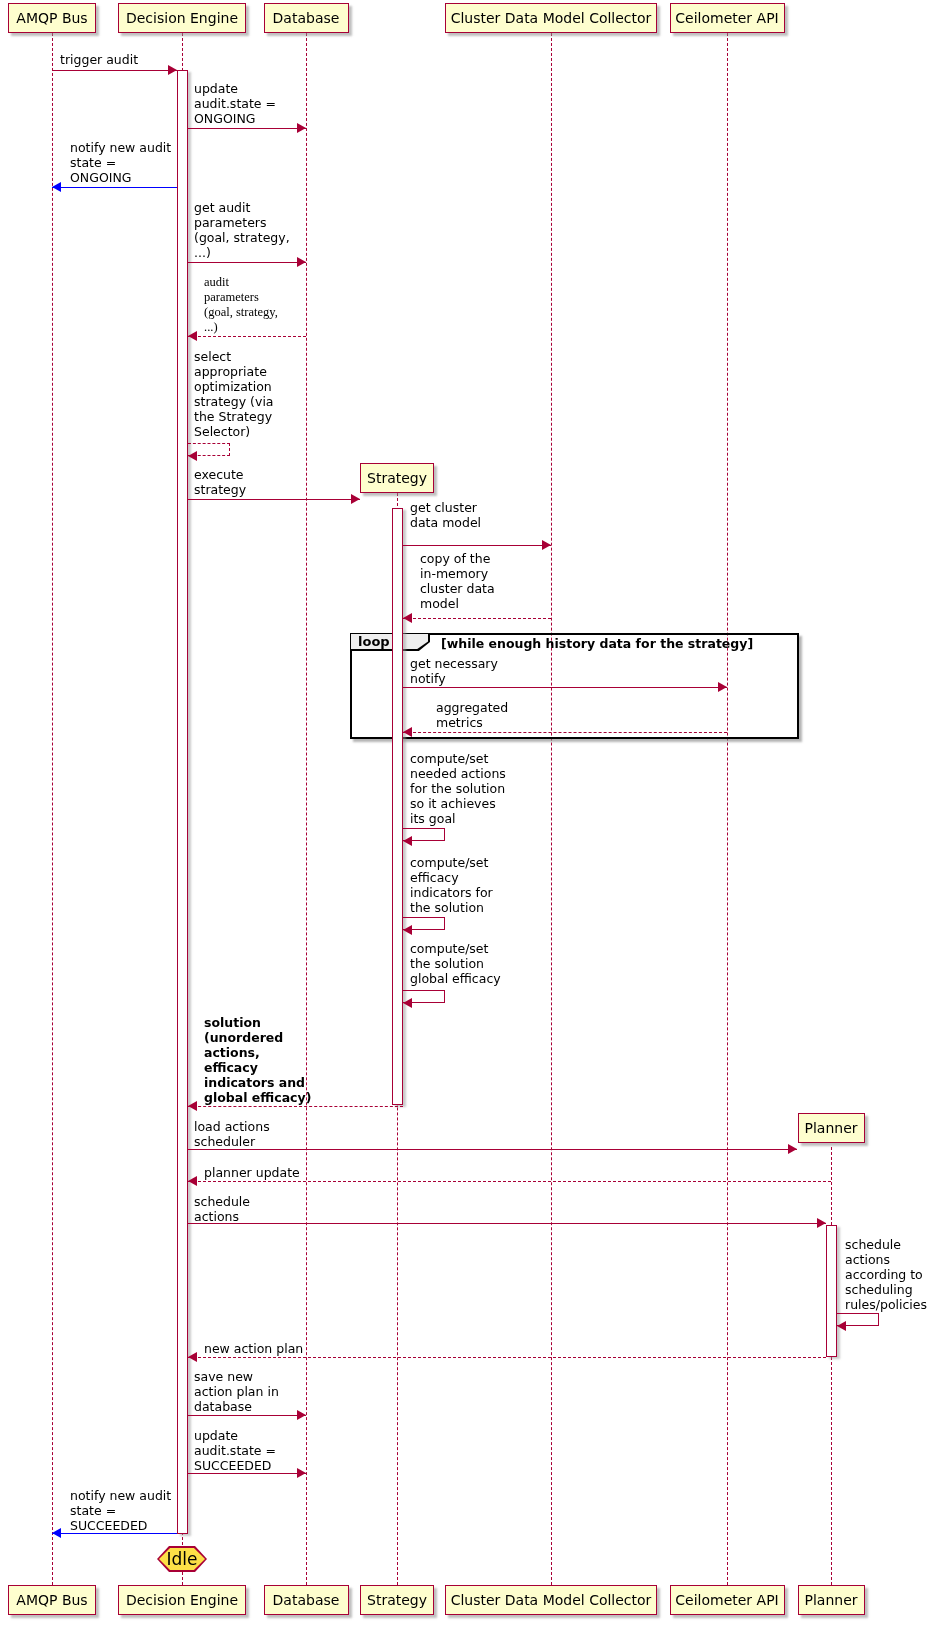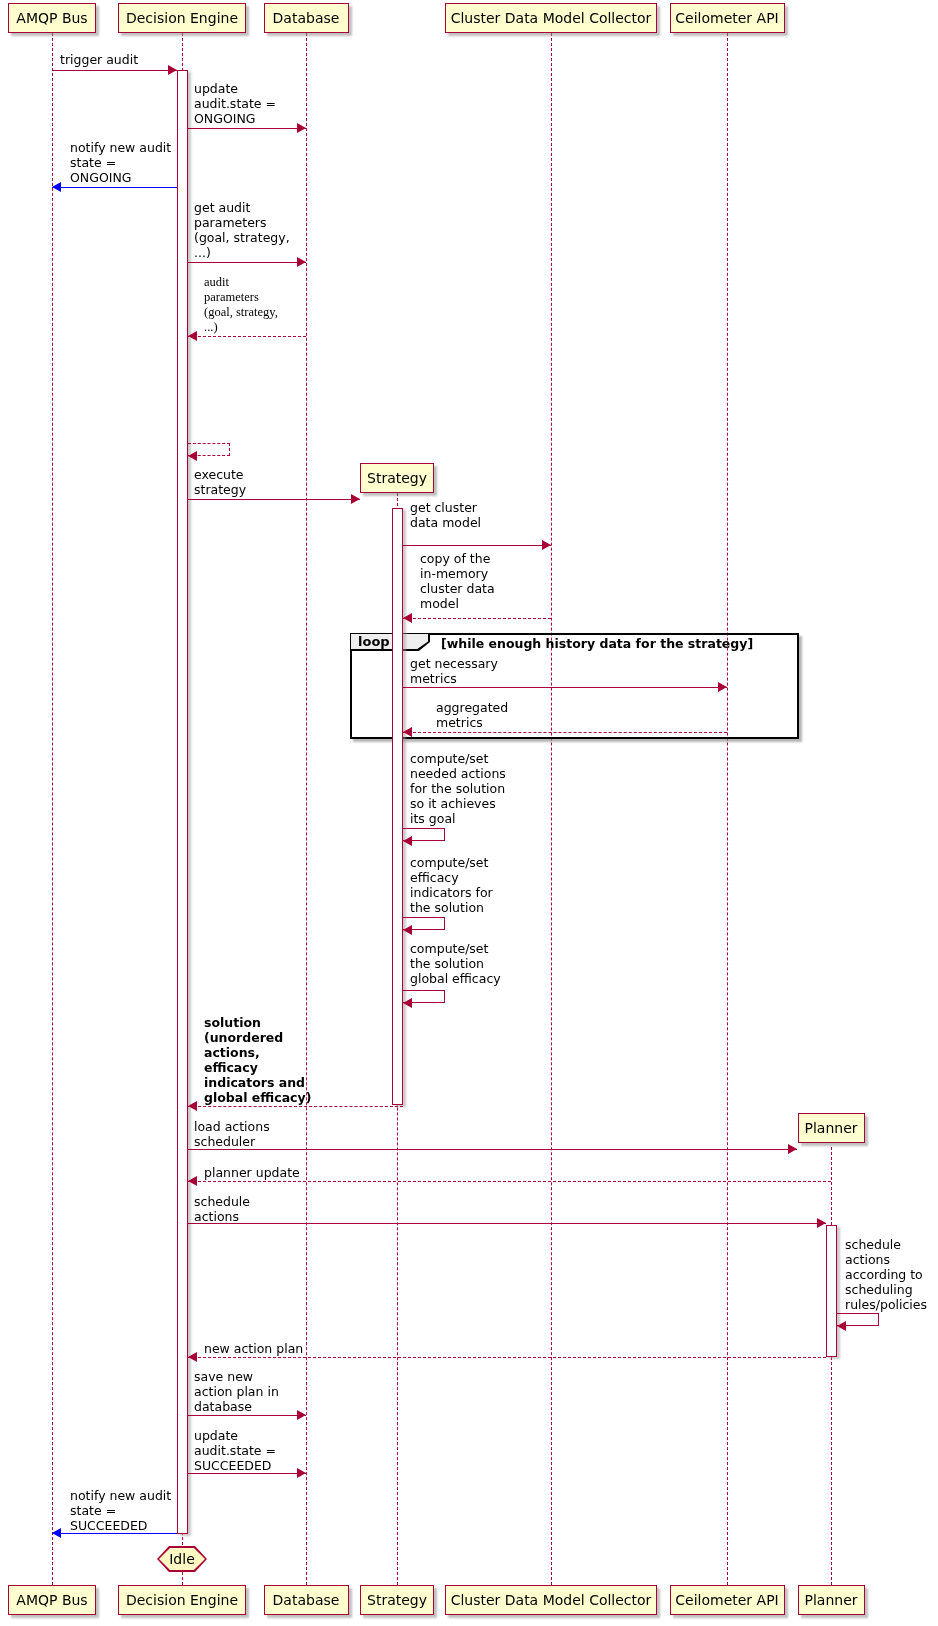--- a/index.html
+++ b/index.html
@@ -60,38 +60,44 @@
 (goal, strategy,
 ...)</div>
     <div style="left: 188px; top: 336px; width: 118px; height: 0px; border-top: 1px dashed rgb(168, 0, 54);"></div>
     <div style="left: 188px; top: 331px; width: 0px; height: 0px; border-top: 5px solid transparent; border-bottom: 5px solid transparent; border-right: 9px solid rgb(168, 0, 54);"></div>
     <div class="msg-label" style="left: 204px; top: 275px; font-family: Liberation Serif, serif;">audit
 parameters
 (goal, strategy,
 ...)</div>
     <div style="left: 188px; top: 443px; width: 42px; height: 13px; border-top: 1px dashed rgb(168, 0, 54); border-right: 1px dashed rgb(168, 0, 54); border-bottom: 1px dashed rgb(168, 0, 54);"></div>
     <div style="left: 188px; top: 451px; width: 0px; height: 0px; border-top: 5px solid transparent; border-bottom: 5px solid transparent; border-right: 9px solid rgb(168, 0, 54);"></div>
+    <div class="msg-label" style="left: 194px; top: 349px;">select
+appropriate
+optimization
+strategy (via
+the Strategy
+Selector)</div>
     <div style="left: 188px; top: 499px; width: 172px; height: 0px; border-top: 1px solid rgb(168, 0, 54);"></div>
     <div style="left: 351px; top: 494px; width: 0px; height: 0px; border-top: 5px solid transparent; border-bottom: 5px solid transparent; border-left: 9px solid rgb(168, 0, 54);"></div>
     <div class="msg-label" style="left: 194px; top: 467px;">execute
 strategy</div>
     <div style="left: 403px; top: 545px; width: 148px; height: 0px; border-top: 1px solid rgb(168, 0, 54);"></div>
     <div style="left: 542px; top: 540px; width: 0px; height: 0px; border-top: 5px solid transparent; border-bottom: 5px solid transparent; border-left: 9px solid rgb(168, 0, 54);"></div>
     <div class="msg-label" style="left: 410px; top: 500px;">get cluster
 data model</div>
     <div style="left: 403px; top: 618px; width: 148px; height: 0px; border-top: 1px dashed rgb(168, 0, 54);"></div>
     <div style="left: 403px; top: 613px; width: 0px; height: 0px; border-top: 5px solid transparent; border-bottom: 5px solid transparent; border-right: 9px solid rgb(168, 0, 54);"></div>
     <div class="msg-label" style="left: 420px; top: 551px;">copy of the
 in-memory
 cluster data
 model</div>
     <div style="left: 403px; top: 687px; width: 324px; height: 0px; border-top: 1px solid rgb(168, 0, 54);"></div>
     <div style="left: 718px; top: 682px; width: 0px; height: 0px; border-top: 5px solid transparent; border-bottom: 5px solid transparent; border-left: 9px solid rgb(168, 0, 54);"></div>
     <div class="msg-label" style="left: 410px; top: 656px;">get necessary
-metrics</div>
+notify</div>
     <div style="left: 403px; top: 732px; width: 324px; height: 0px; border-top: 1px dashed rgb(168, 0, 54);"></div>
     <div style="left: 403px; top: 727px; width: 0px; height: 0px; border-top: 5px solid transparent; border-bottom: 5px solid transparent; border-right: 9px solid rgb(168, 0, 54);"></div>
     <div class="msg-label" style="left: 436px; top: 700px;">aggregated
 metrics</div>
     <div style="left: 403px; top: 828px; width: 42px; height: 13px; border-top: 1px solid rgb(168, 0, 54); border-right: 1px solid rgb(168, 0, 54); border-bottom: 1px solid rgb(168, 0, 54);"></div>
     <div style="left: 403px; top: 836px; width: 0px; height: 0px; border-top: 5px solid transparent; border-bottom: 5px solid transparent; border-right: 9px solid rgb(168, 0, 54);"></div>
     <div class="msg-label" style="left: 410px; top: 751px;">compute/set
 needed actions
 for the solution
 so it achieves
@@ -159,14 +165,14 @@
     <div class="participant-box" style="left: 263.5px; top: 1585px; width: 85px; height: 30px; background: rgb(254, 254, 206); border: 1.5px solid rgb(168, 0, 54);">Database</div>
     <div class="participant-box" style="left: 360px; top: 463px; width: 74px; height: 30px; background: rgb(254, 254, 206); border: 1.5px solid rgb(168, 0, 54);">Strategy</div>
     <div class="participant-box" style="left: 360px; top: 1585px; width: 74px; height: 30px; background: rgb(254, 254, 206); border: 1.5px solid rgb(168, 0, 54);">Strategy</div>
     <div class="participant-box" style="left: 445px; top: 3px; width: 212px; height: 30px; background: rgb(254, 254, 206); border: 1.5px solid rgb(168, 0, 54);">Cluster Data Model Collector</div>
     <div class="participant-box" style="left: 445px; top: 1585px; width: 212px; height: 30px; background: rgb(254, 254, 206); border: 1.5px solid rgb(168, 0, 54);">Cluster Data Model Collector</div>
     <div class="participant-box" style="left: 669.5px; top: 3px; width: 115px; height: 30px; background: rgb(254, 254, 206); border: 1.5px solid rgb(168, 0, 54);">Ceilometer API</div>
     <div class="participant-box" style="left: 669.5px; top: 1585px; width: 115px; height: 30px; background: rgb(254, 254, 206); border: 1.5px solid rgb(168, 0, 54);">Ceilometer API</div>
     <div class="participant-box" style="left: 797.5px; top: 1113px; width: 67px; height: 30px; background: rgb(254, 254, 206); border: 1.5px solid rgb(168, 0, 54);">Planner</div>
     <div class="participant-box" style="left: 797.5px; top: 1585px; width: 67px; height: 30px; background: rgb(254, 254, 206); border: 1.5px solid rgb(168, 0, 54);">Planner</div>
     <div style="left: 157px; top: 1546px; width: 50px; height: 26px; background: rgb(168, 0, 54); clip-path: polygon(24% 0px, 76% 0px, 100% 50%, 76% 100%, 24% 100%, 0px 50%);"></div>
-    <div style="left: 159px; top: 1548px; width: 46px; height: 22px; background: #fef9c3; display: flex; align-items: center; justify-content: center; font-size: 14px; clip-path: polygon(24% 0px, 76% 0px, 100% 50%, 76% 100%, 24% 100%, 0px 50%);">Idle</div>
+    <div style="left: 159px; top: 1548px; width: 46px; height: 22px; background: #fde047; display: flex; align-items: center; justify-content: center; font-size: 17px; clip-path: polygon(24% 0px, 76% 0px, 100% 50%, 76% 100%, 24% 100%, 0px 50%);">Idle</div>
   </div>
 
 </body></html>

